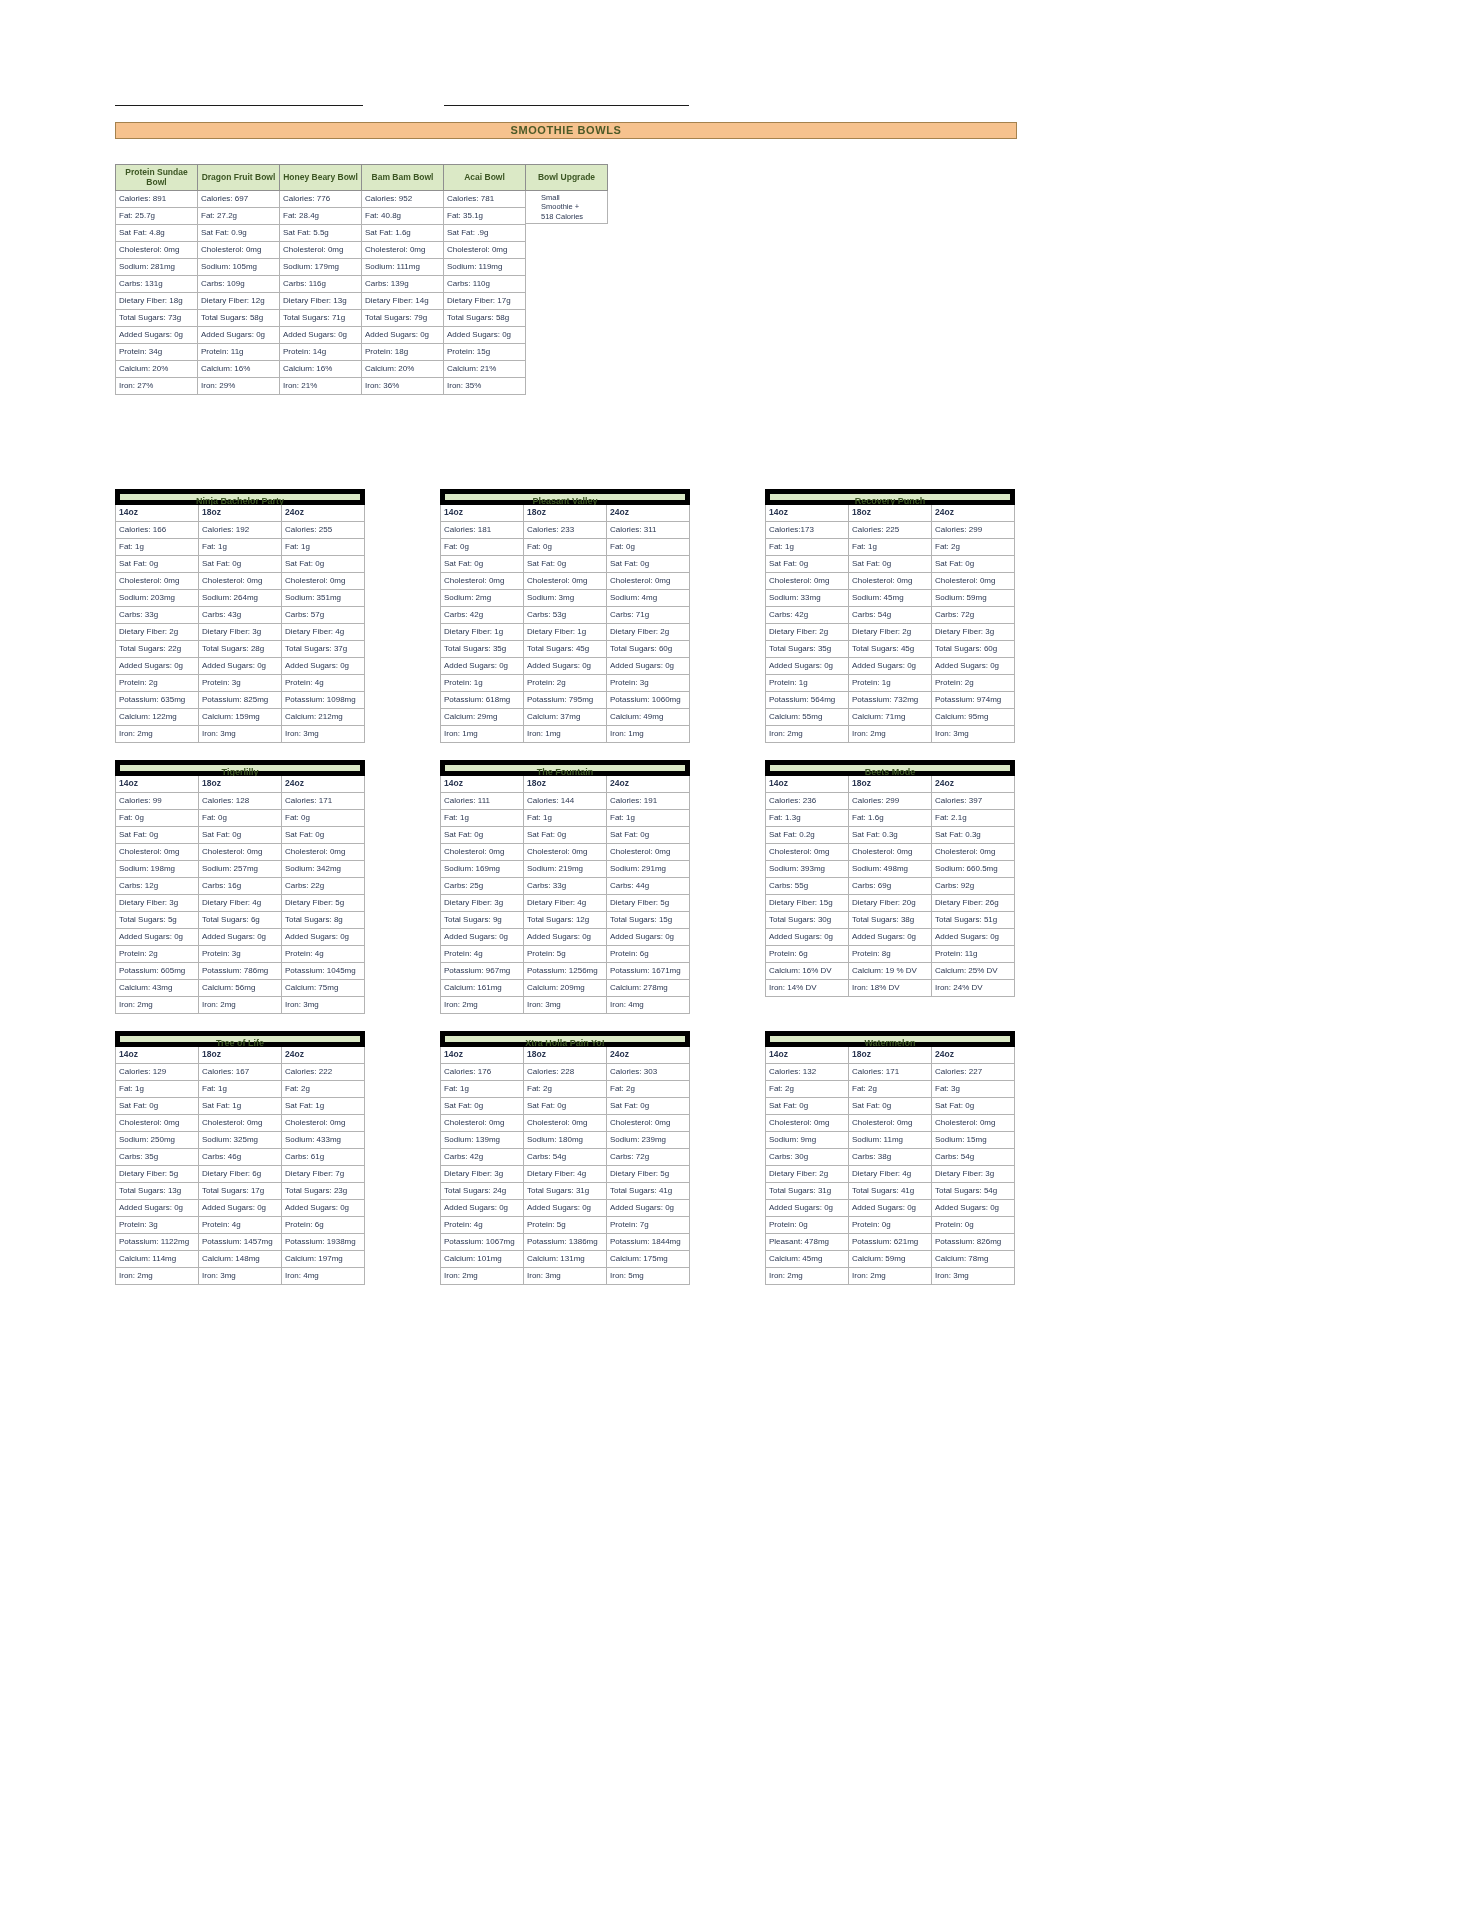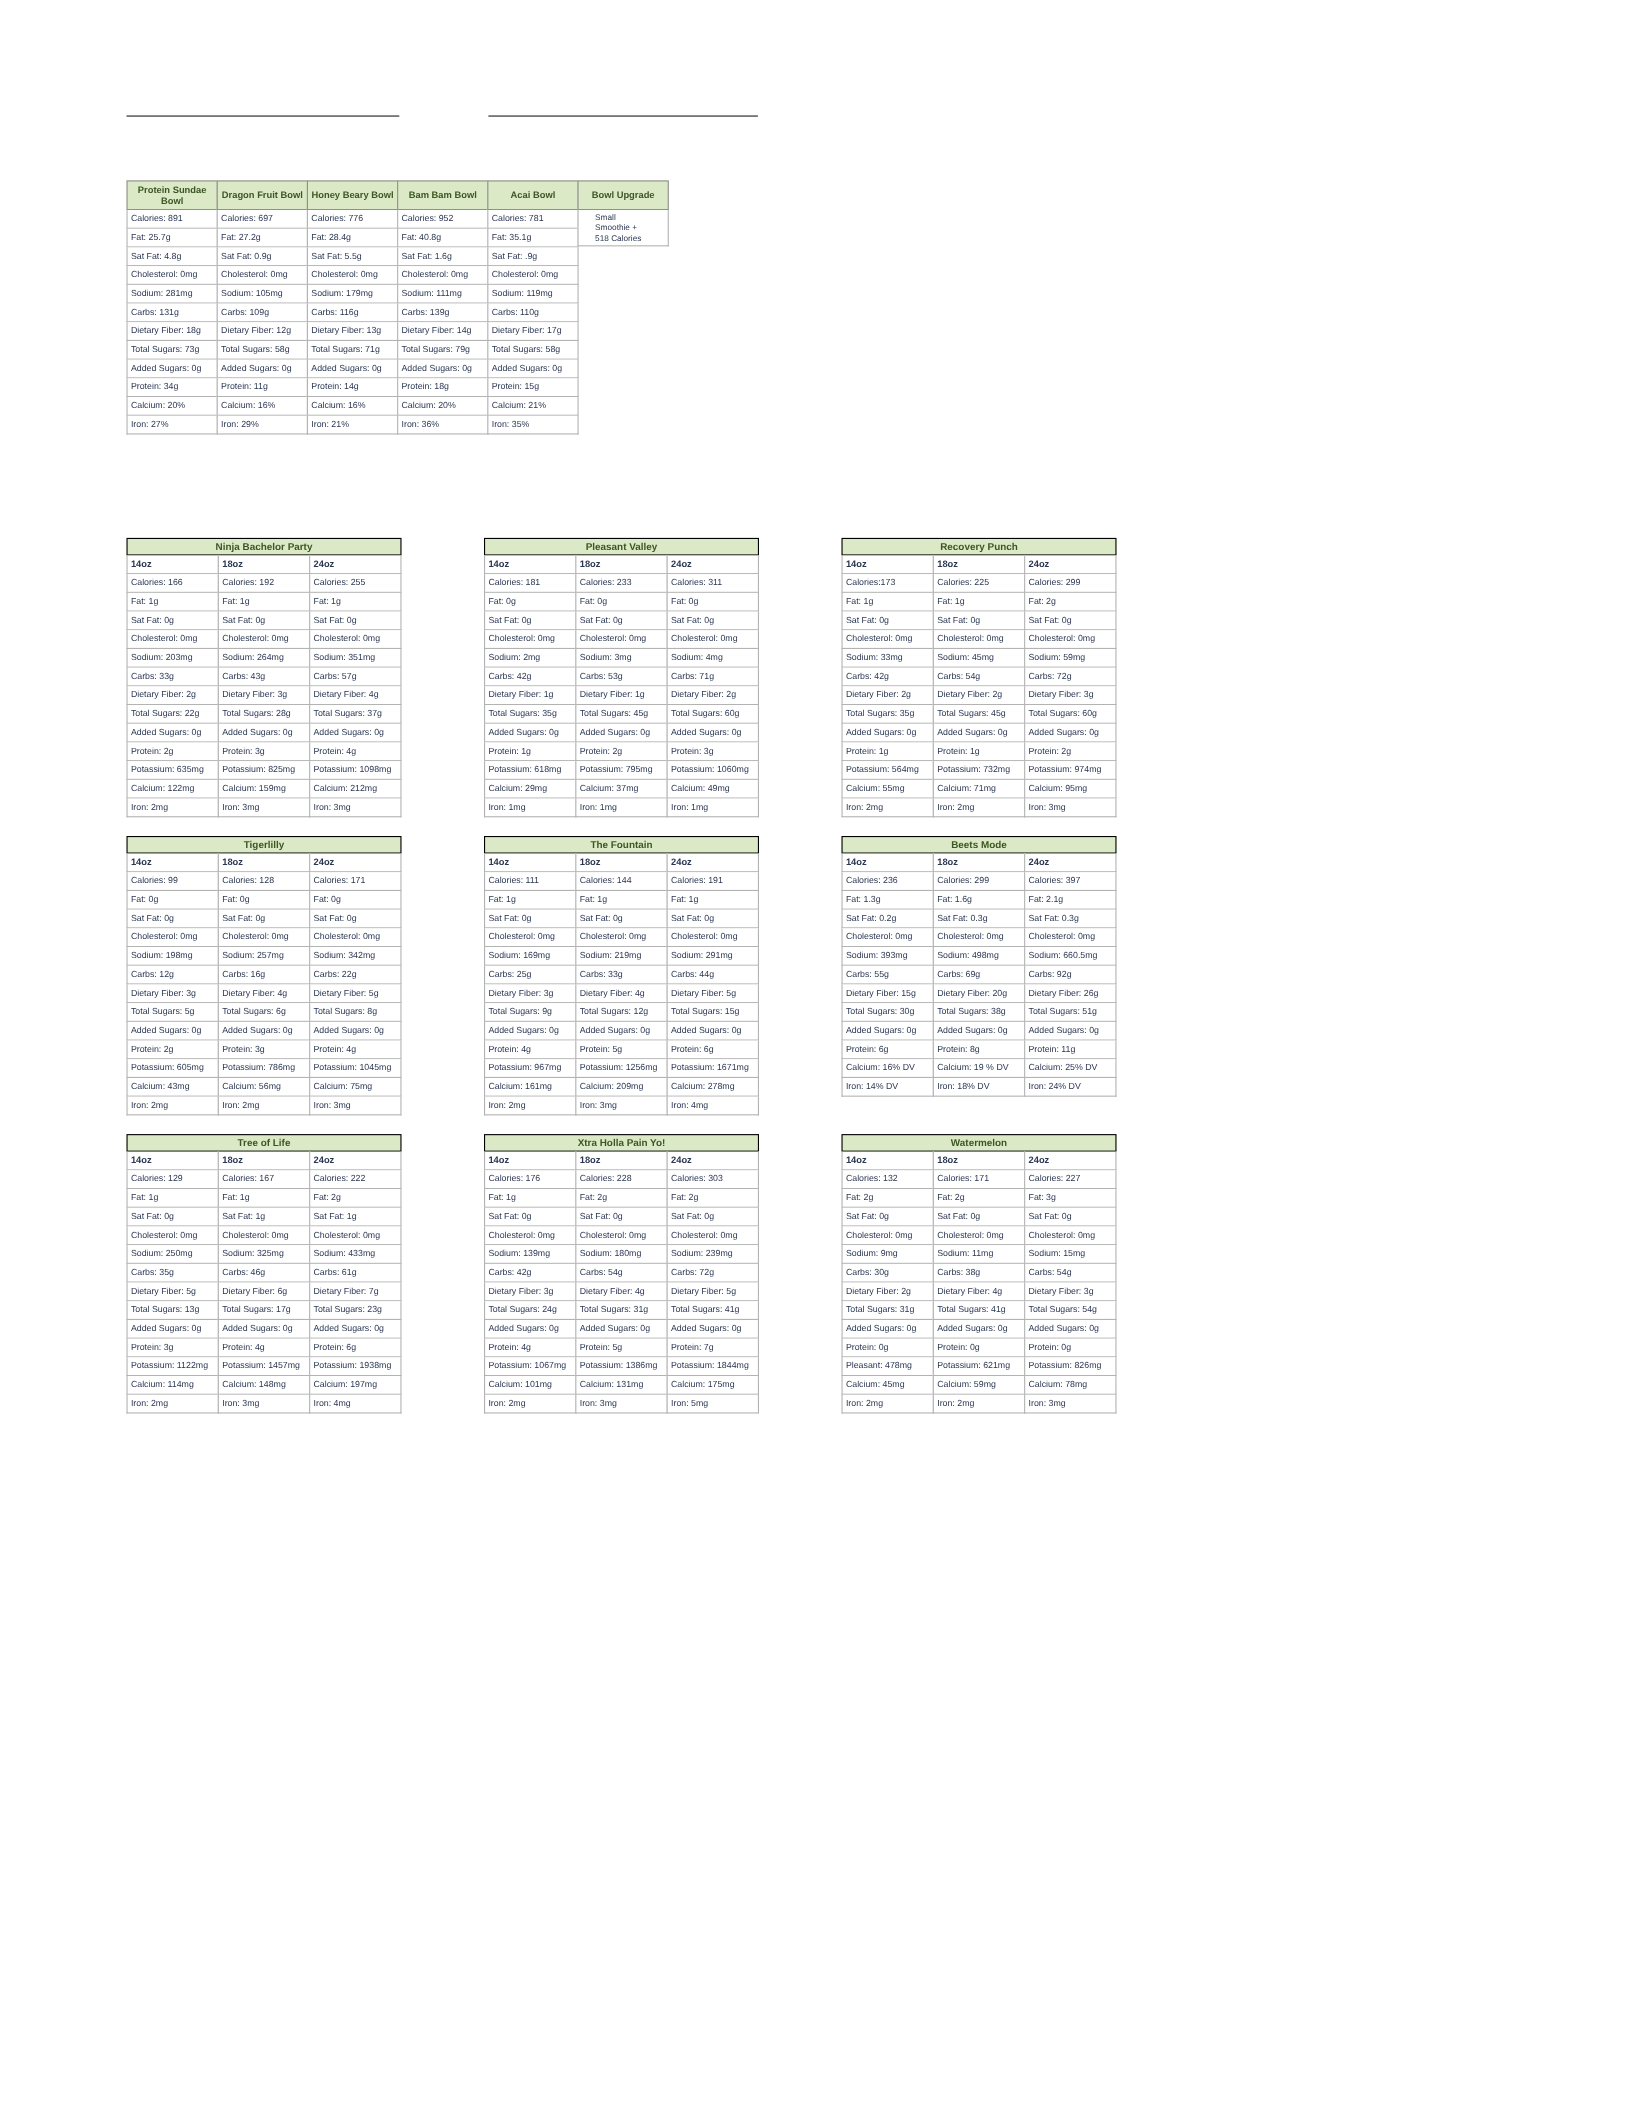--- a/index.html
+++ b/index.html
@@ -50,21 +50,21 @@
 
   
   .juice-grid {
     position:absolute; left:115px; top:489px;
     display:grid; grid-template-columns:repeat(3, 250px);
     column-gap:75px; row-gap:17px; align-items:start;
   }
   .juice-table { width:250px; }
   .juice-name {
     box-sizing:border-box; width:100%; height:16px;
-    border:1px solid #000000; background:#dbe9c6;
+    border:5px solid #000000; background:#dbe9c6;
     color:#3c5623; font-weight:bold; font-size:9px; line-height:14px;
     text-align:center;
   }
   .juice-cols { display:flex; }
   .juice-col { flex:1 1 0; min-width:0; }
   .juice-col + .juice-col { margin-left:-1px; }
   .size-cell {
     box-sizing:border-box; height:17px;
     border:1px solid #b3b3b3; border-top:none;
     font-weight:bold; font-size:8.5px; line-height:15px; padding:0 3px;
@@ -77,20 +77,21 @@
     white-space:nowrap; overflow:hidden; background:#ffffff;
   }
 </style>
 </head>
 <body>
 
 <div class="page">
   <div class="rule rule-1"></div>
   <div class="rule rule-2"></div>
 
+  <div class="banner" id="banner-smoothie">SMOOTHIE BOWLS</div>
 
   <div class="bowls-table">
       <div class="bowl-col">
         <div class="bowl-head">Protein Sundae Bowl</div>
         <div class="bowl-cell">Calories: 891</div>
         <div class="bowl-cell">Fat: 25.7g</div>
         <div class="bowl-cell">Sat Fat: 4.8g</div>
         <div class="bowl-cell">Cholesterol: 0mg</div>
         <div class="bowl-cell">Sodium: 281mg</div>
         <div class="bowl-cell">Carbs: 131g</div>

